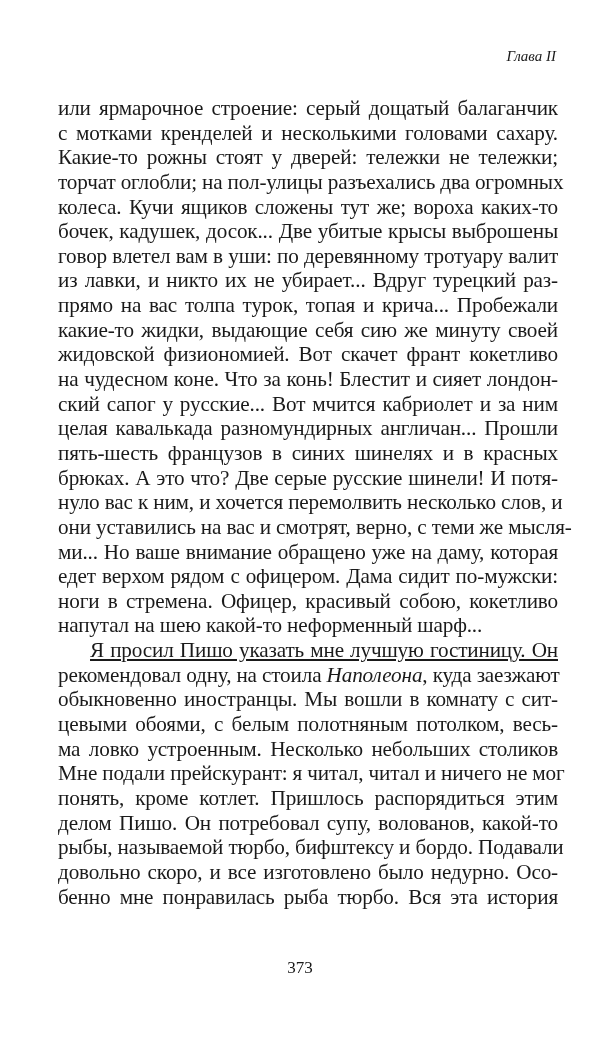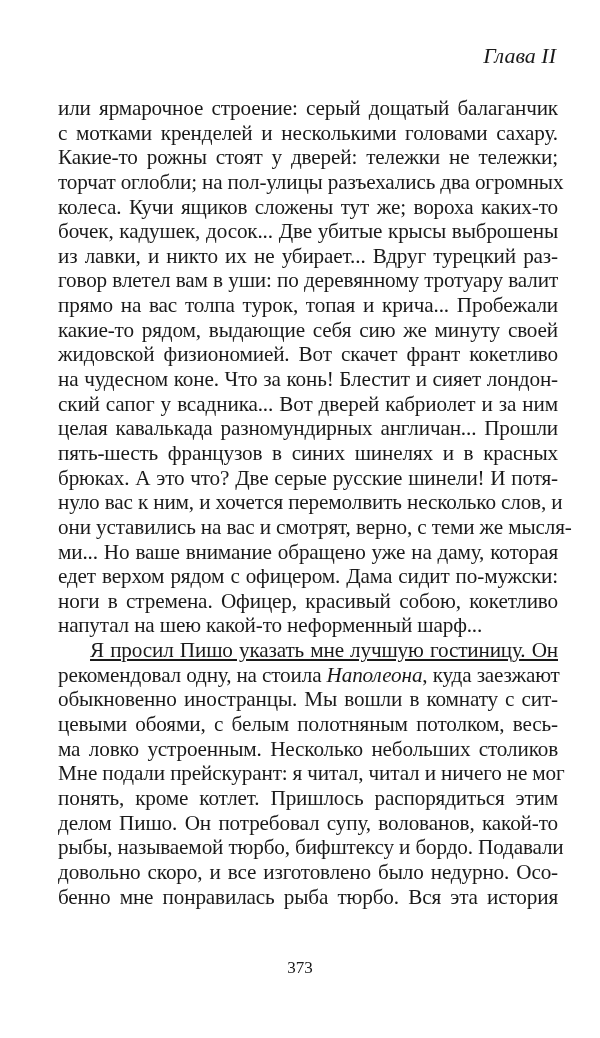--- a/index.html
+++ b/index.html
@@ -13,21 +13,21 @@
       position: relative;
       overflow: hidden;
       font-family: "Liberation Serif", "DejaVu Serif", serif;
       color: #1a1a1a;
     }
     .running-head {
       position: absolute;
       top: 46px;
       right: 44px;
       font-style: italic;
-      font-size: 22px;
+      font-size: 15px;
       line-height: 20px;
       color: #1a1a1a;
     }
     .body-text {
       position: absolute;
       top: 96px;
       left: 58px;
       width: 500px;
       font-size: 21.2px;
       line-height: 24.65px;
@@ -65,27 +65,27 @@
 
 <div class="running-head">Глава II</div>
 
 <div class="body-text">
   <span class="line">или ярмарочное строение: серый дощатый балаганчик</span>
   <span class="line">с мотками кренделей и несколькими головами сахару.</span>
   <span class="line">Какие-то рожны стоят у дверей: тележки не тележки;</span>
   <span class="line">торчат оглобли; на пол-улицы разъехались два огромных</span>
   <span class="line">колеса. Кучи ящиков сложены тут же; вороха каких-то</span>
   <span class="line">бочек, кадушек, досок... Две убитые крысы выброшены</span>
+  <span class="line">говор влетел вам в уши: по деревянному тротуару валит</span>
   <span class="line">из лавки, и никто их не убирает... Вдруг турецкий раз-</span>
-  <span class="line">говор влетел вам в уши: по деревянному тротуару валит</span>
   <span class="line">прямо на вас толпа турок, топая и крича... Пробежали</span>
-  <span class="line">какие-то рядом, выдающие себя сию же минуту своей</span>
+  <span class="line">какие-то жидки, выдающие себя сию же минуту своей</span>
   <span class="line">жидовской физиономией. Вот скачет франт кокетливо</span>
   <span class="line">на чудесном коне. Что за конь! Блестит и сияет лондон-</span>
-  <span class="line">ский сапог у всадника... Вот дверей кабриолет и за ним</span>
+  <span class="line">ский сапог у русские... Вот мчится кабриолет и за ним</span>
   <span class="line">целая кавалькада разномундирных англичан... Прошли</span>
   <span class="line">пять-шесть французов в синих шинелях и в красных</span>
   <span class="line">брюках. А это что? Две серые русские шинели! И потя-</span>
   <span class="line">нуло вас к ним, и хочется перемолвить несколько слов, и</span>
   <span class="line">они уставились на вас и смотрят, верно, с теми же мысля-</span>
   <span class="line">ми... Но ваше внимание обращено уже на даму, которая</span>
   <span class="line">едет верхом рядом с офицером. Дама сидит по-мужски:</span>
   <span class="line">ноги в стремена. Офицер, красивый собою, кокетливо</span>
   <span class="line last">напутал на шею какой-то неформенный шарф...</span>
 

